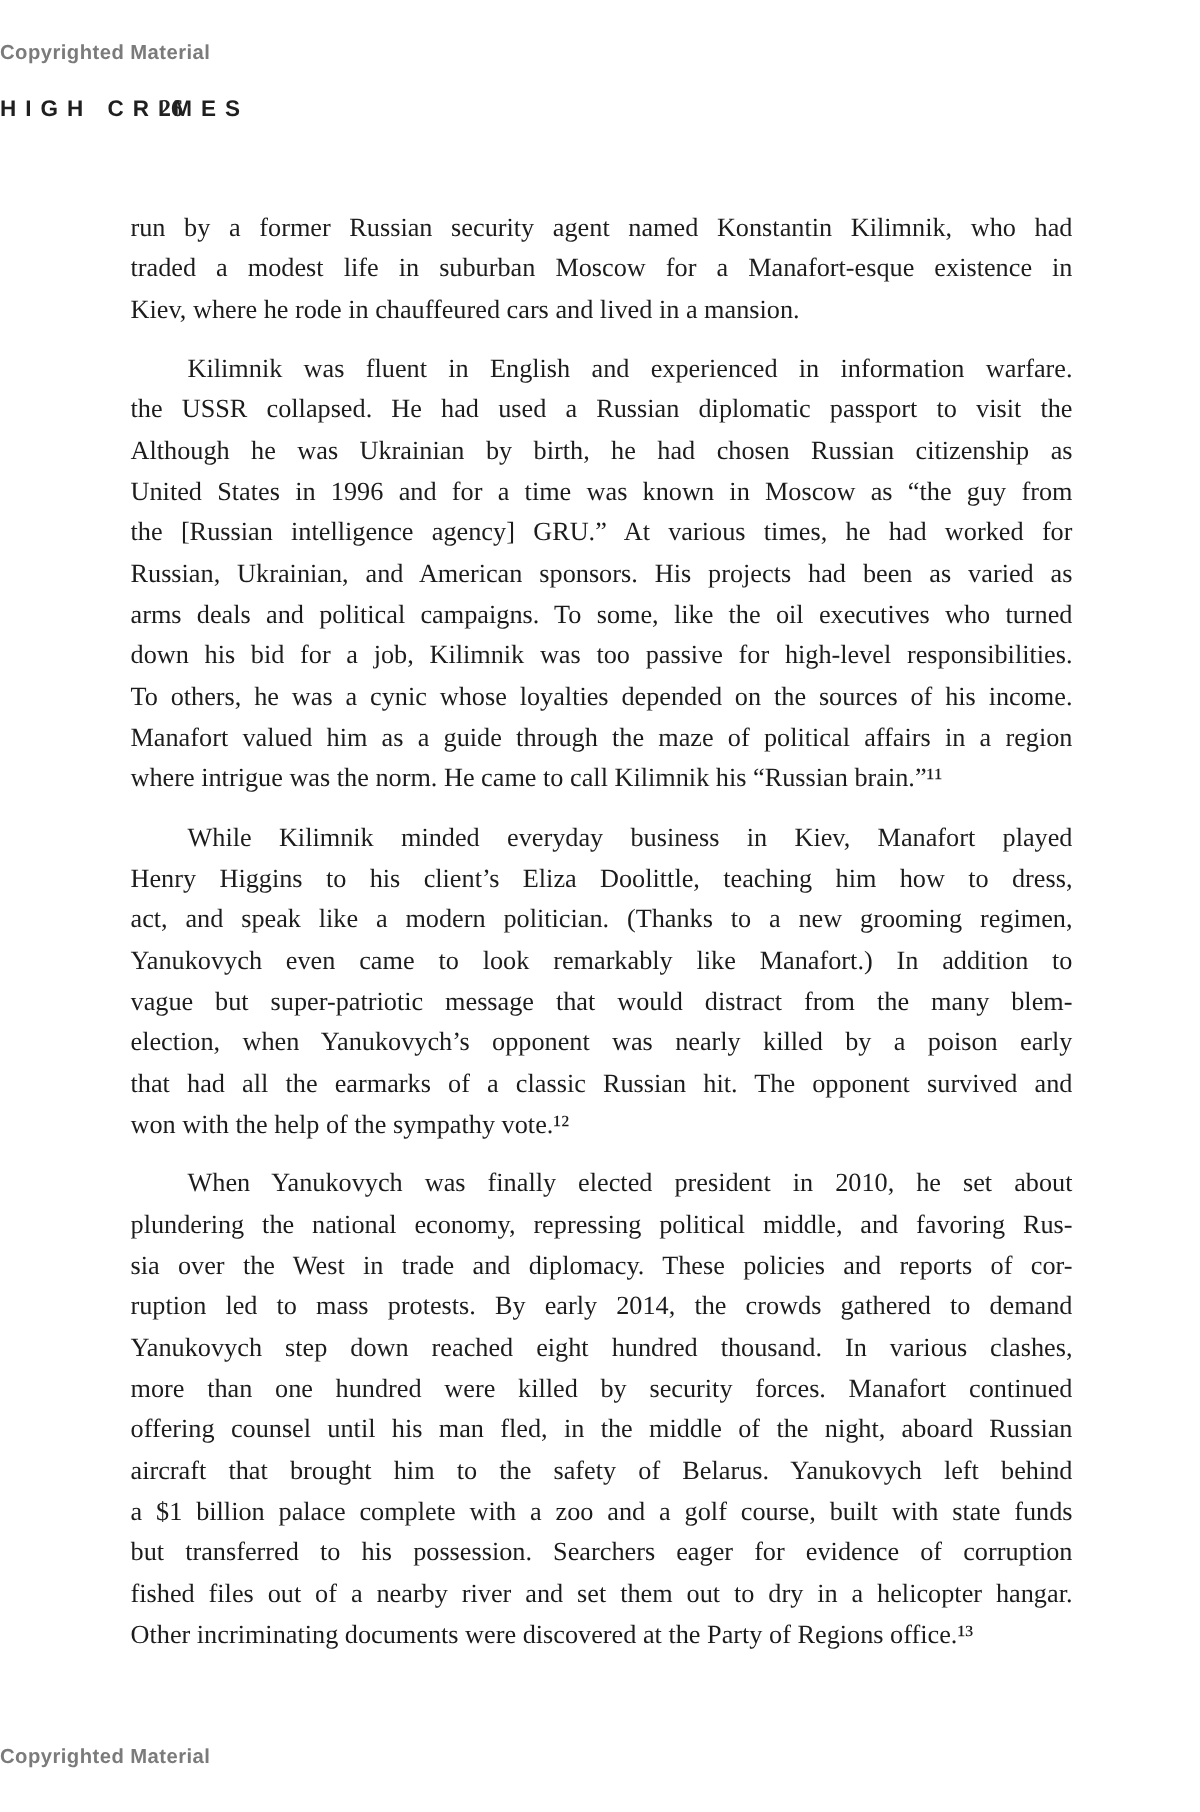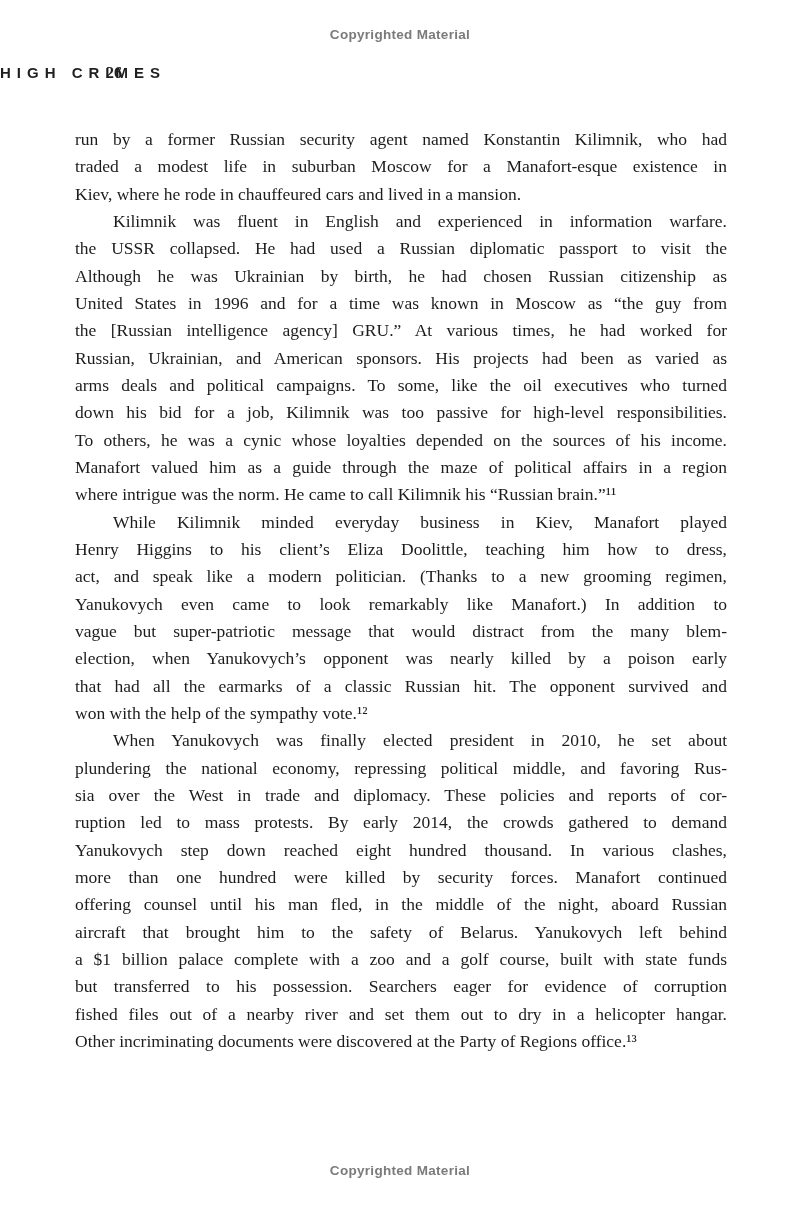--- a/index.html
+++ b/index.html
@@ -9,21 +9,20 @@
     background: #ffffff;
     position: relative;
     font-family: "Liberation Serif", serif;
     color: #1c1c1c;
     overflow: hidden;
   }
   .notice {
     position: absolute;
     left: 0;
     width: 800px;
-    text-align: center;
     font-family: "Liberation Sans", sans-serif;
     font-weight: bold;
     font-size: 13.5px;
     letter-spacing: 0.3px;
     color: #7b7b7b;
   }
   .notice.top { top: 27px; }
   .notice.bottom { top: 1163px; }
   .header {
     position: absolute;
@@ -52,21 +51,21 @@
     font-size: 15px;
     letter-spacing: 6px;
     color: #1f1f1f;
   }
   .text-block {
     position: absolute;
     top: 126px;
     left: 75px;
     width: 652px;
   }
-  .para { margin: 0; padding: 0; }
+  .para { margin: 12px; padding: 0; }
   .line {
     font-size: 17.5px;
     line-height: 27.33px;
     height: 27.33px;
     overflow: hidden;
     text-align: justify;
     text-align-last: left;
     color: #1c1c1c;
   }
   .line.just { text-align-last: justify; }

